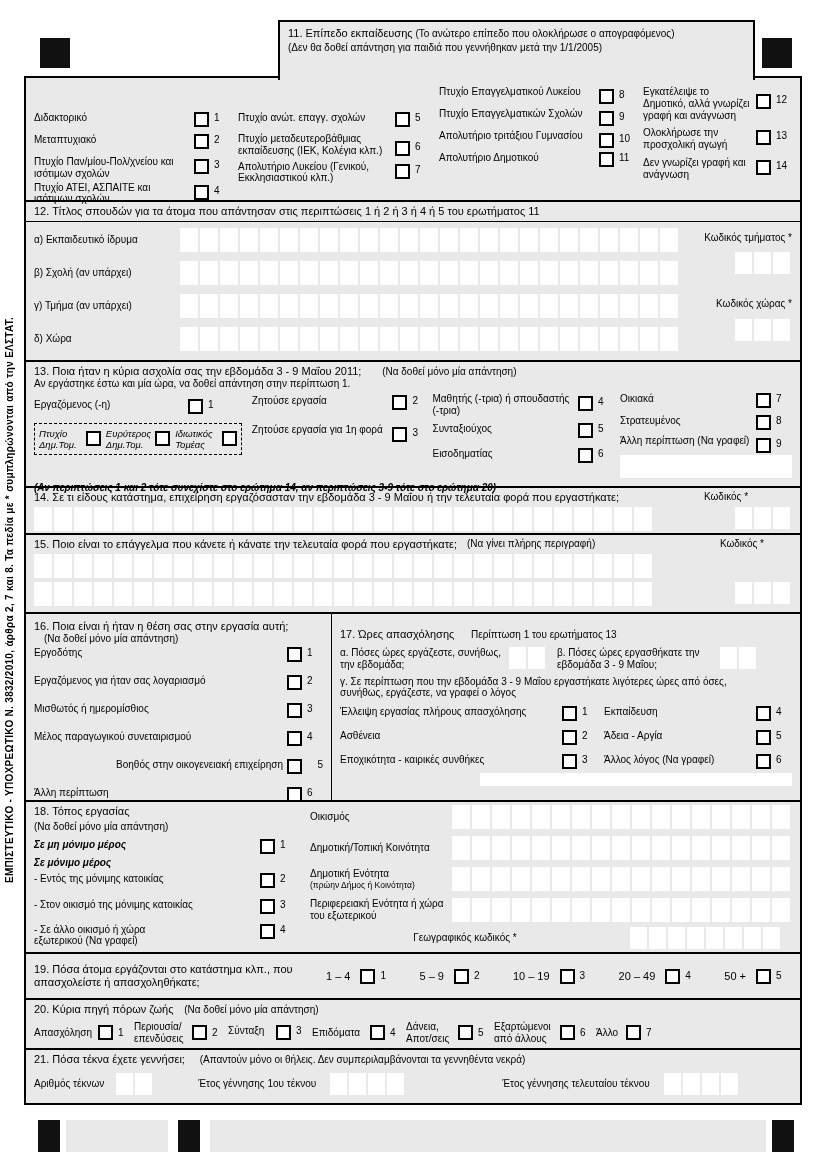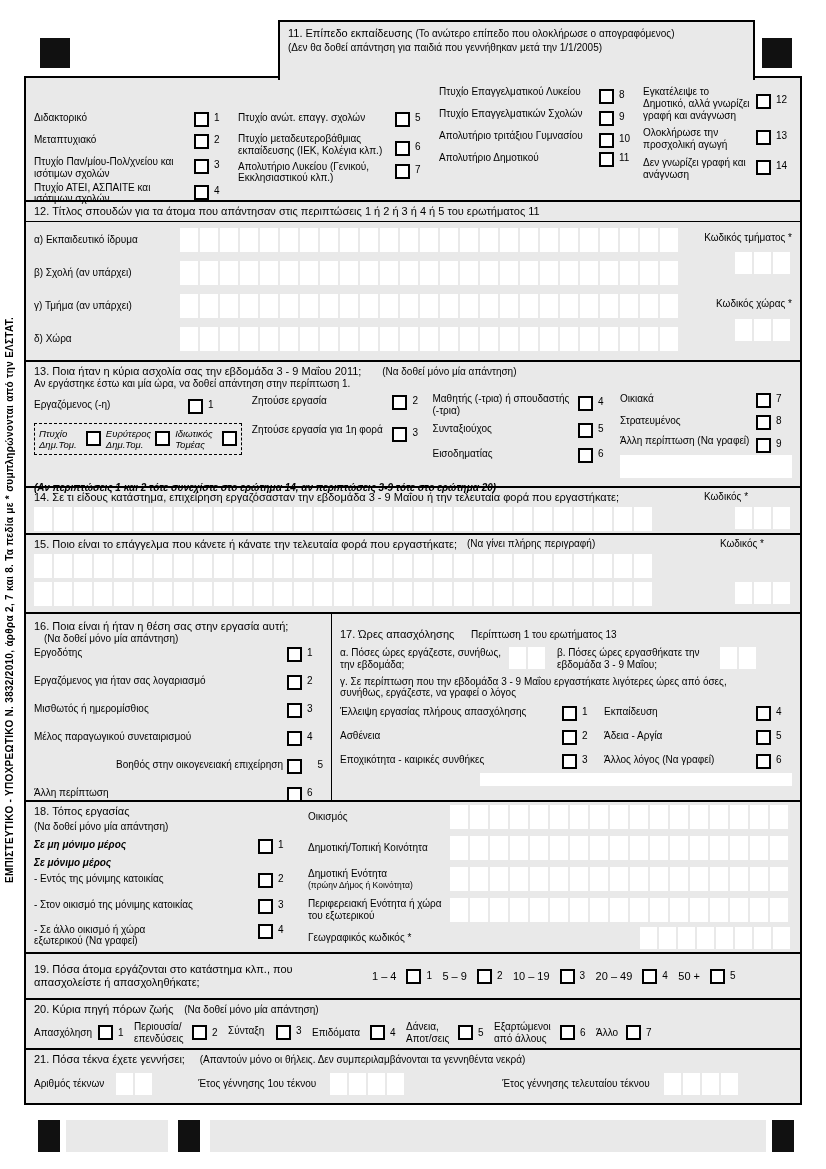--- a/index.html
+++ b/index.html
@@ -704,39 +704,39 @@
                 <span class="cell"></span>
                 <span class="cell"></span>
                 <span class="cell"></span>
                 <span class="cell"></span>
                 <span class="cell"></span>
                 <span class="cell"></span>
                 <span class="cell"></span>
               </div>
           </div>
           <div class="row" style="align-items:center;margin-top:5px;">
-            <div style="width:310px;text-align:left;padding-right:22px;">Γεωγραφικός κωδικός *</div>
+            <div style="width:310px;text-align:center;padding-right:10px;">Γεωγραφικός κωδικός *</div>
             <div class="boxes small">
                 <span class="cell"></span>
                 <span class="cell"></span>
                 <span class="cell"></span>
                 <span class="cell"></span>
                 <span class="cell"></span>
                 <span class="cell"></span>
                 <span class="cell"></span>
                 <span class="cell"></span>
               </div>
           </div>
         </div>
       </div>
     </div>
 
     <div class="sec row" id="s19" style="height:46px;align-items:center;">
       <div class="s-title" style="width:286px;padding-right:6px;">19. Πόσα άτομα εργάζονται στο κατάστημα κλπ., που απασχολείστε ή απασχοληθήκατε;</div>
-      <div class="row" style="flex:1;align-items:center;justify-content:center;">
+      <div class="row" style="flex:1;align-items:center;justify-content:space-between;">
         <div class="row" style="align-items:center;">
           <span class="s-title">1 – 4</span>
           <span class="cb" style="margin-left:10px;"></span>
           <span class="onum">1</span>
         </div>
         <div class="row" style="align-items:center;">
           <span class="s-title">5 – 9</span>
           <span class="cb" style="margin-left:10px;"></span>
           <span class="onum">2</span>
         </div>

